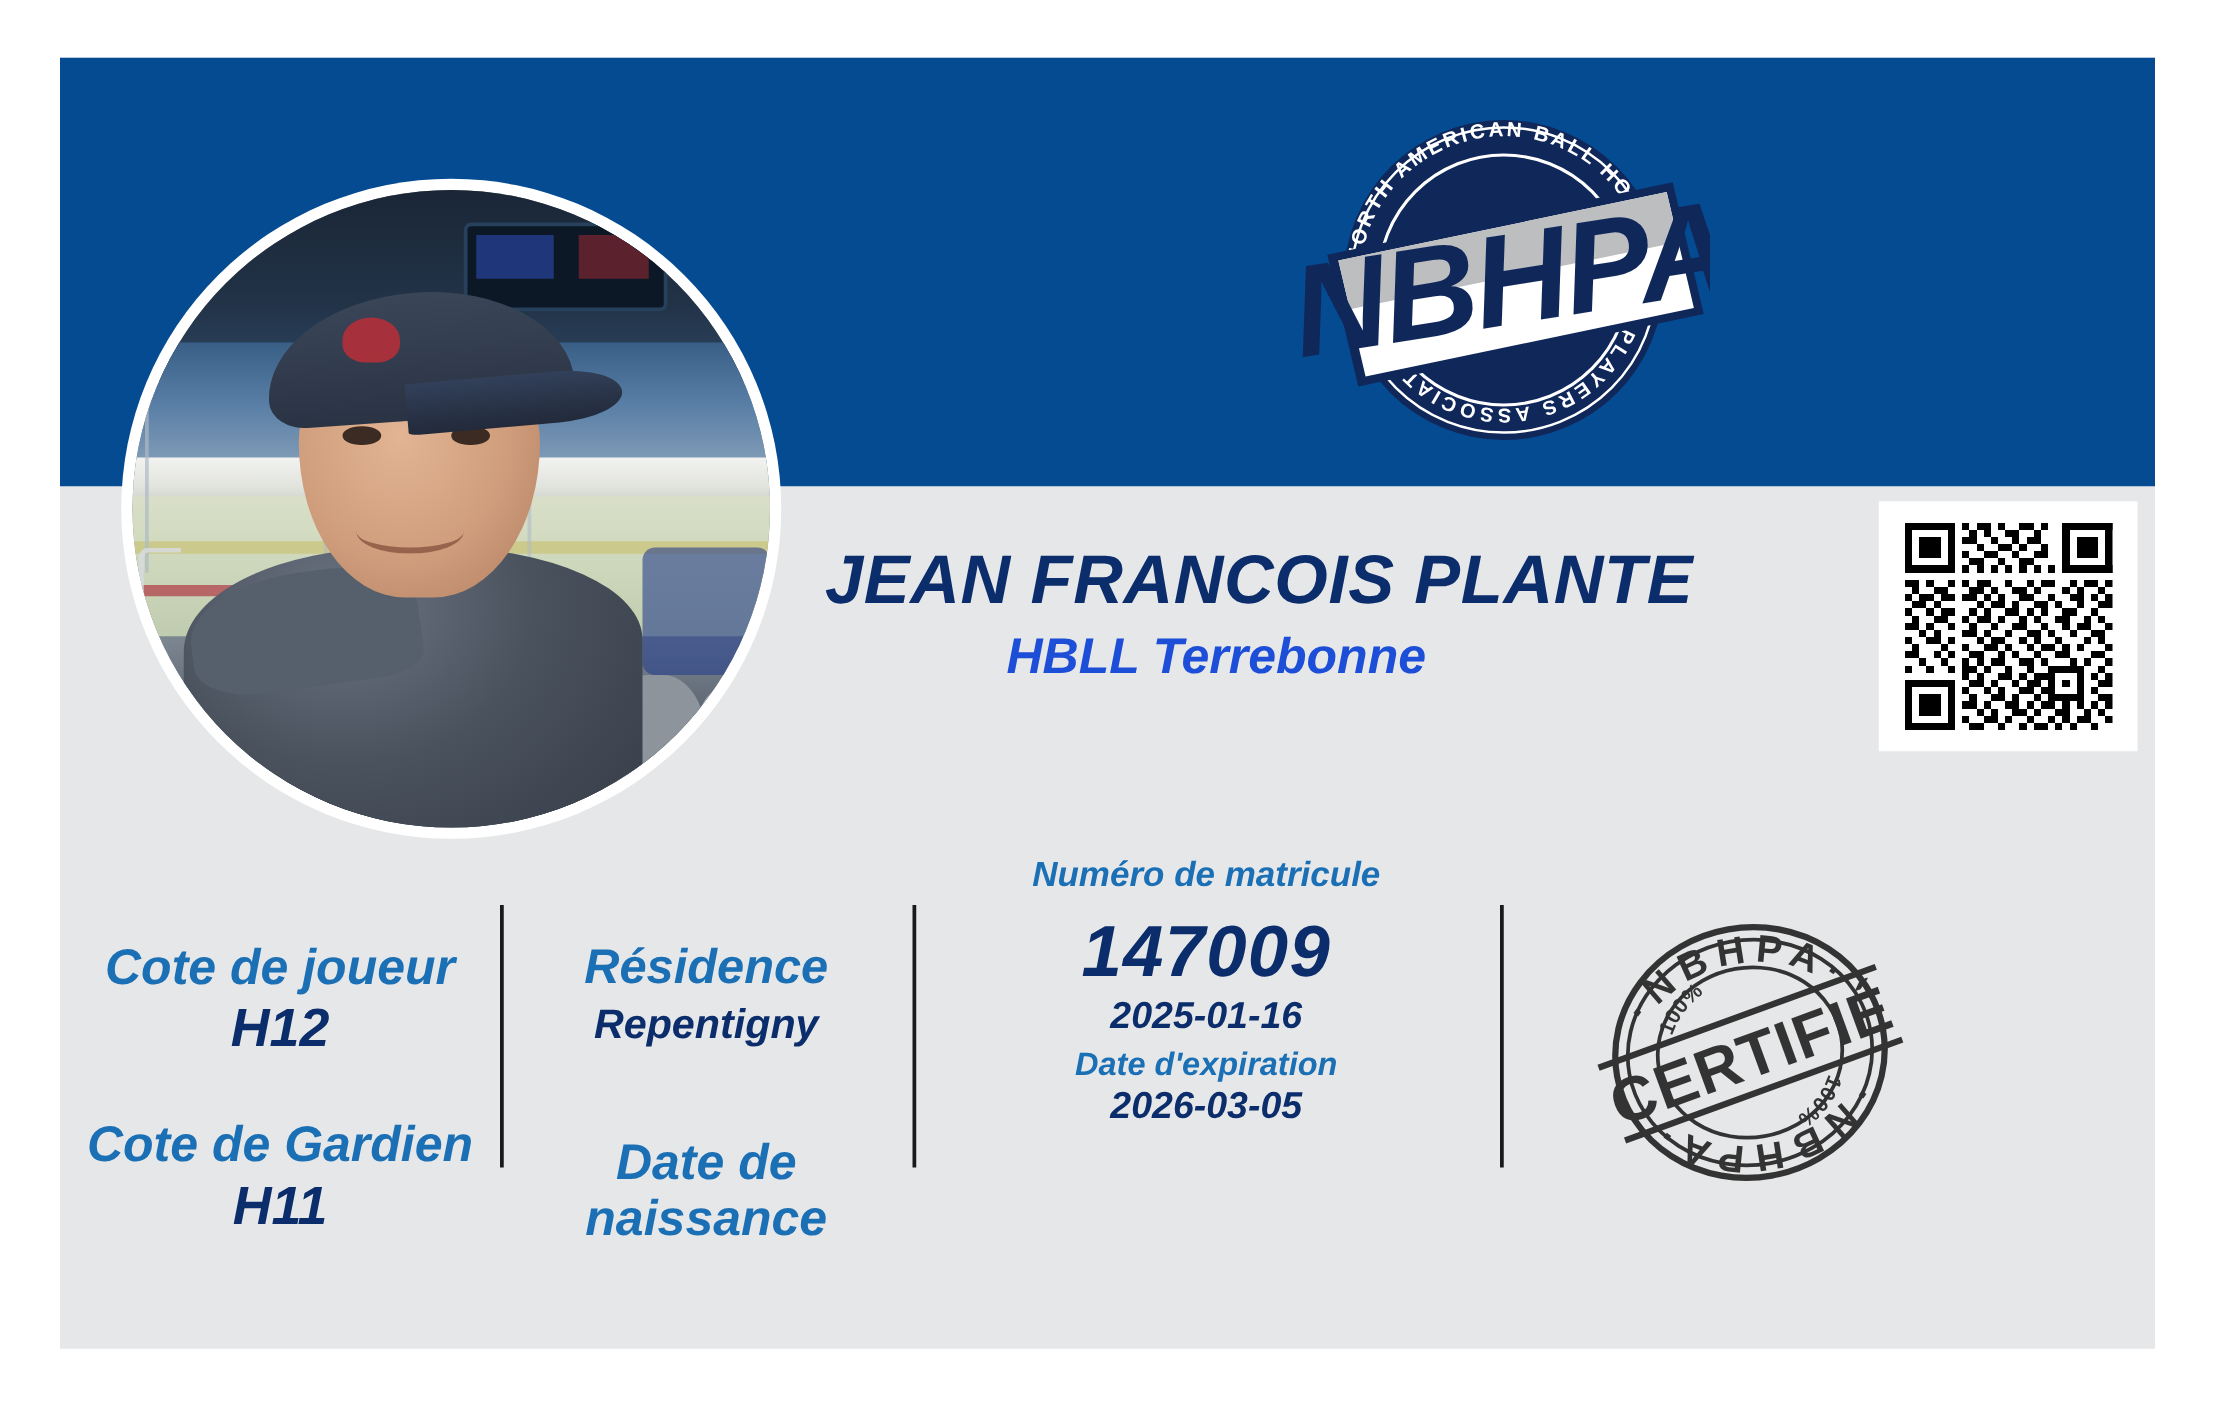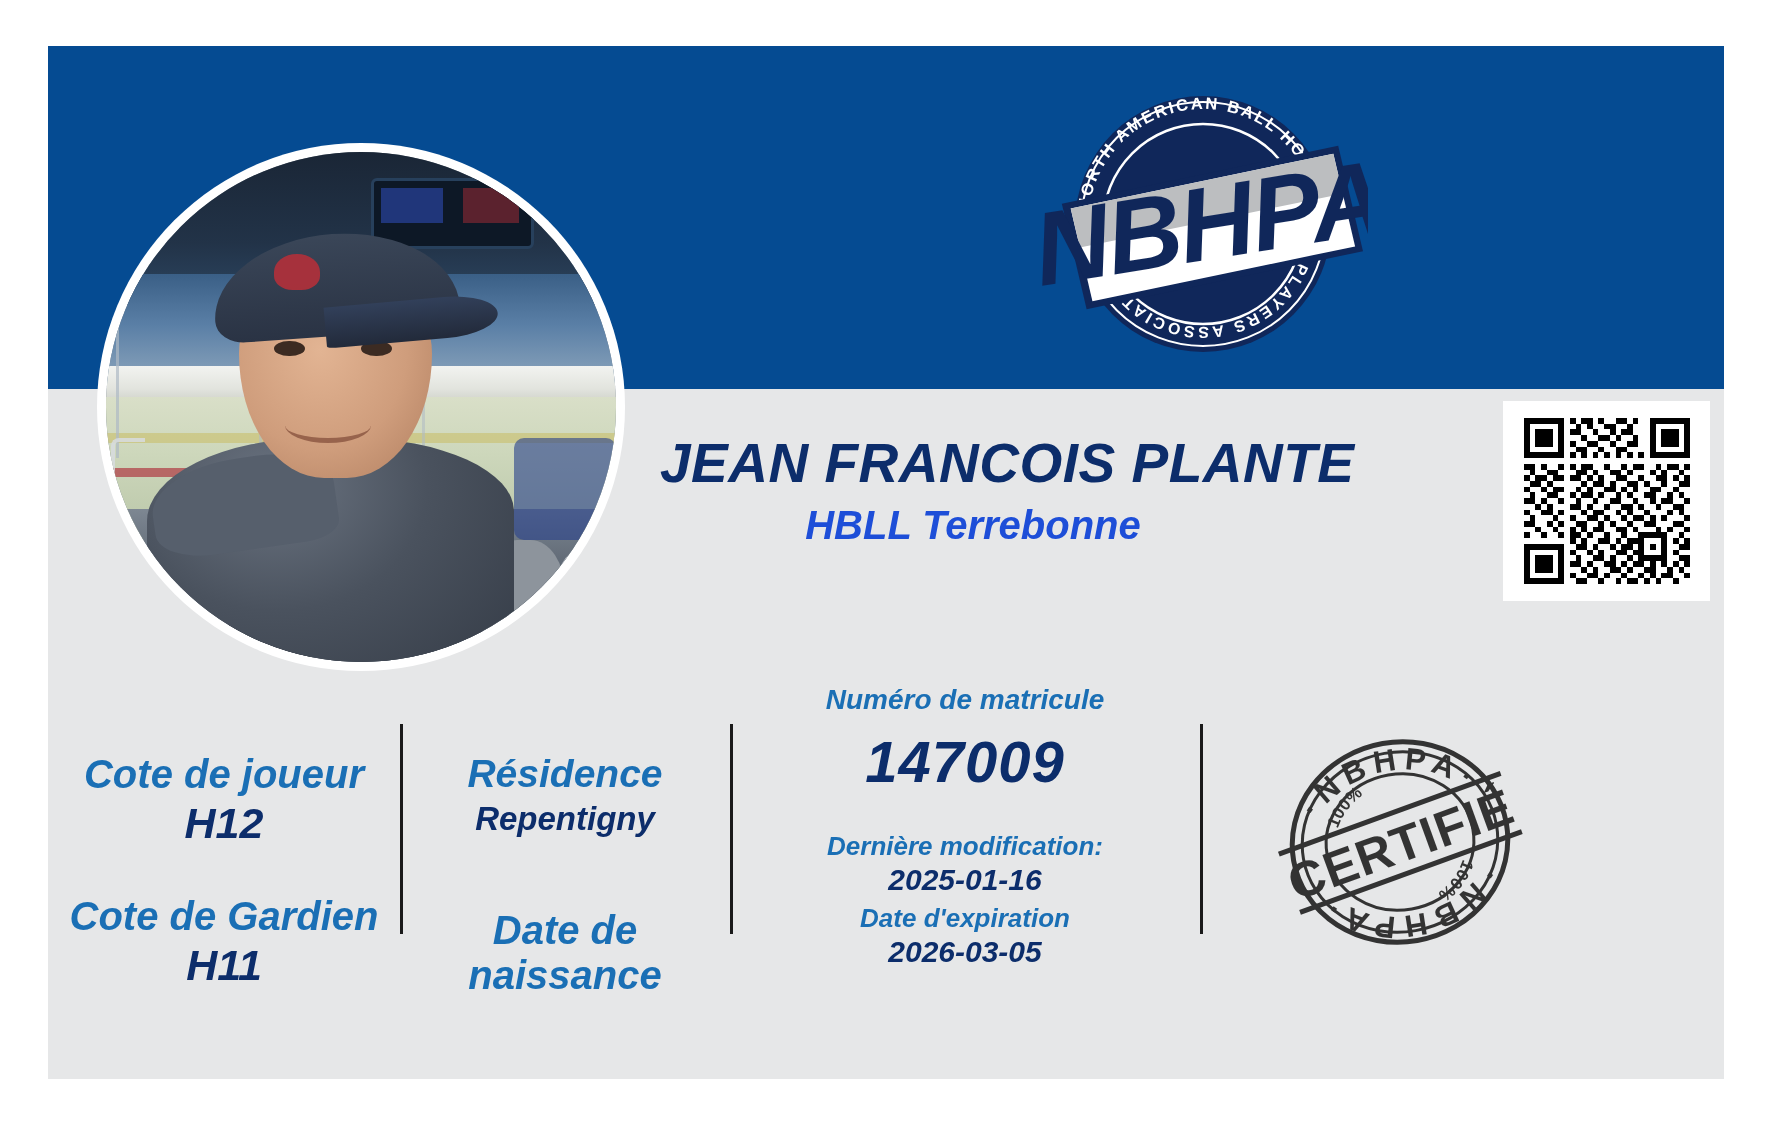--- a/index.html
+++ b/index.html
@@ -546,21 +546,20 @@
         <div class="val" id="birth-value"></div>
       </div>
     </div>
 
     <div class="col" id="col-matricule">
       <div class="pair">
         <div class="lbl" id="matricule-label">Numéro de matricule</div>
         <div class="val" id="matricule-value">147009</div>
       </div>
       <div class="pair">
-        <div class="lbl" id="lastmod-label">Dernière modification:</div>
         <div class="val" id="lastmod-value">2025-01-16</div>
         <div class="lbl" id="expiry-label">Date d'expiration</div>
         <div class="val" id="expiry-value">2026-03-05</div>
       </div>
     </div>
 
     <div class="col" id="col-stamp">
       <div id="stamp">
         <svg viewBox="0 0 280 245">
           <defs>

